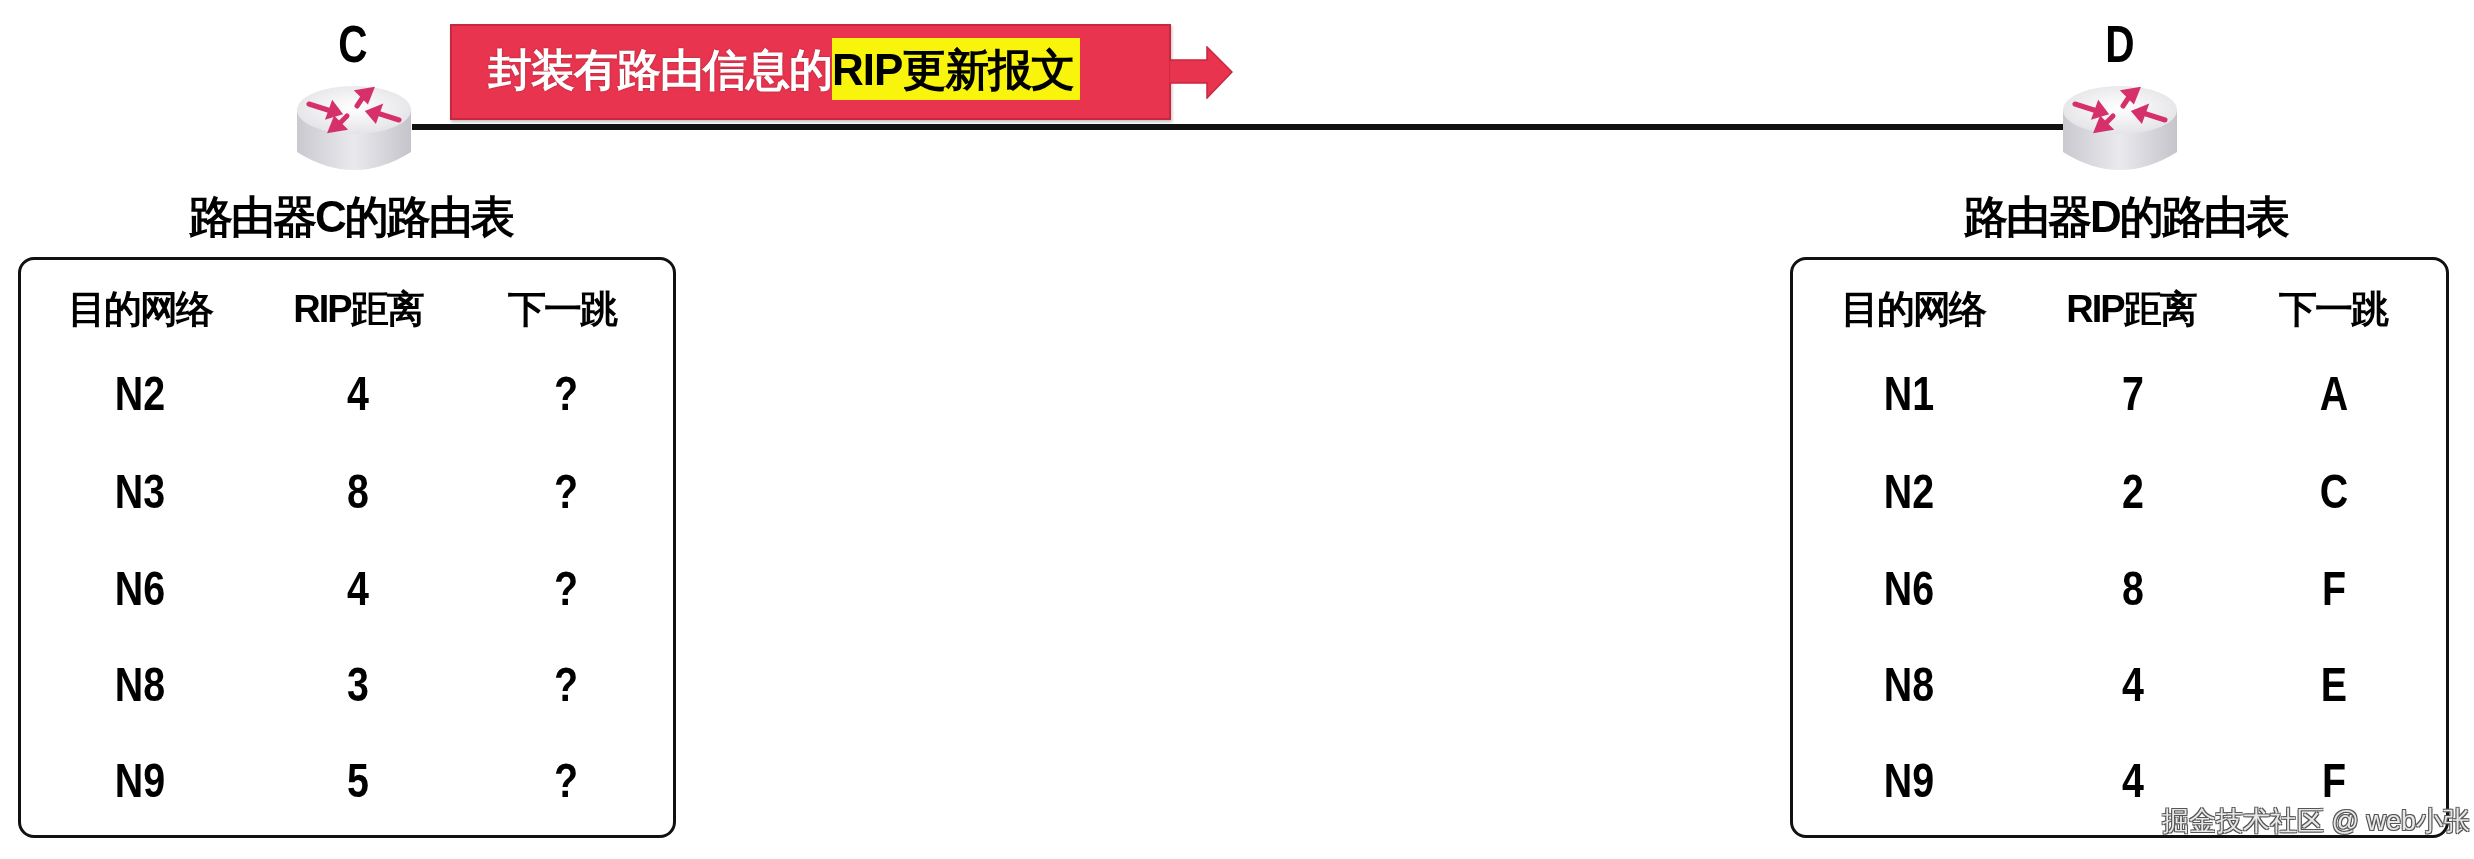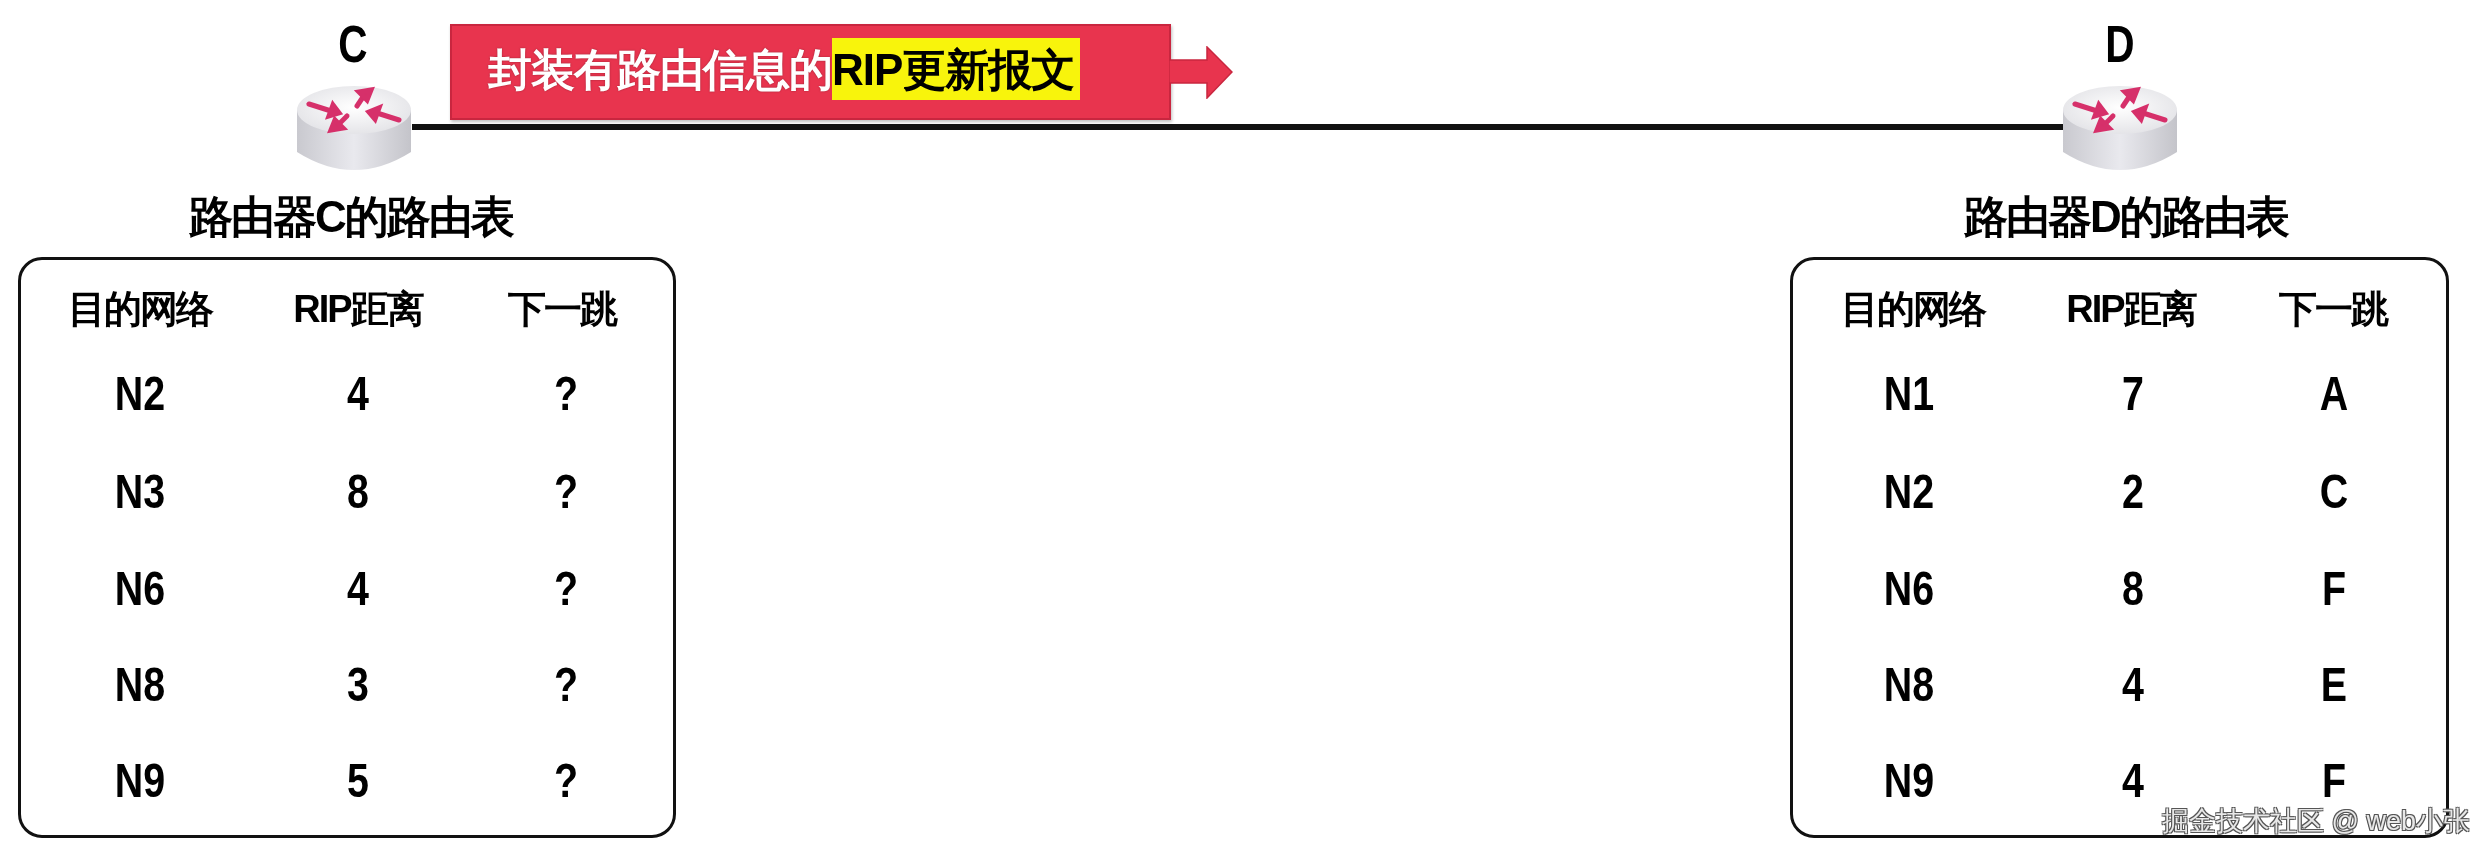--- a/index.html
+++ b/index.html
@@ -12,21 +12,21 @@
   .banner { position: absolute; left: 450px; top: 24px; width: 721px; height: 96px;
             background: #e8344e; border: 2px solid #c9263f; box-sizing: border-box;
             box-shadow: 1px 2px 3px rgba(0,0,0,0.25); }
   .banner-text { position: absolute; left: 36px; top: 12px; height: 64px; line-height: 64px;
                  font-size: 44px; font-weight: bold; color: #fff; white-space: nowrap;
                  letter-spacing: -1px; text-shadow: 0 0 2px rgba(0,0,0,0.35); }
   .banner-hl { background: #f8f40c; color: #000; padding: 0 6px 0 0; display: inline-block; height: 62px; text-shadow: none; }
   .arrow { position: absolute; left: 1169px; top: 46px; width: 64px; height: 53px; }
   .table-title { position: absolute; top: 194px; font-size: 44px; font-weight: bold;
                  line-height: 46px; white-space: nowrap; letter-spacing: -2px; margin-left: 24px; }
-  .route-table { position: absolute; border: 3px solid #111; border-radius: 24px; box-sizing: border-box; background: #fff; }
+  .route-table { position: absolute; border: 3px solid #111; border-radius: 16px; box-sizing: border-box; background: #fff; }
   .cell { position: absolute; font-weight: bold; text-align: center; white-space: nowrap; transform: translateX(-50%); }
   .hdr { font-size: 38px; line-height: 44px; letter-spacing: -2px; }
   .val { font-size: 48px; line-height: 50px; transform: translateX(-50%) scaleX(0.82); }
   .watermark { position: absolute; left: 2162px; top: 804px; font-size: 27px; line-height: 34px;
                color: #e8e8e8; white-space: nowrap;
                text-shadow: -1px -1px 0 #555, 1px -1px 0 #555, -1px 1px 0 #555, 1px 1px 0 #555; }
 </style>
 </head>
 <body>
 

